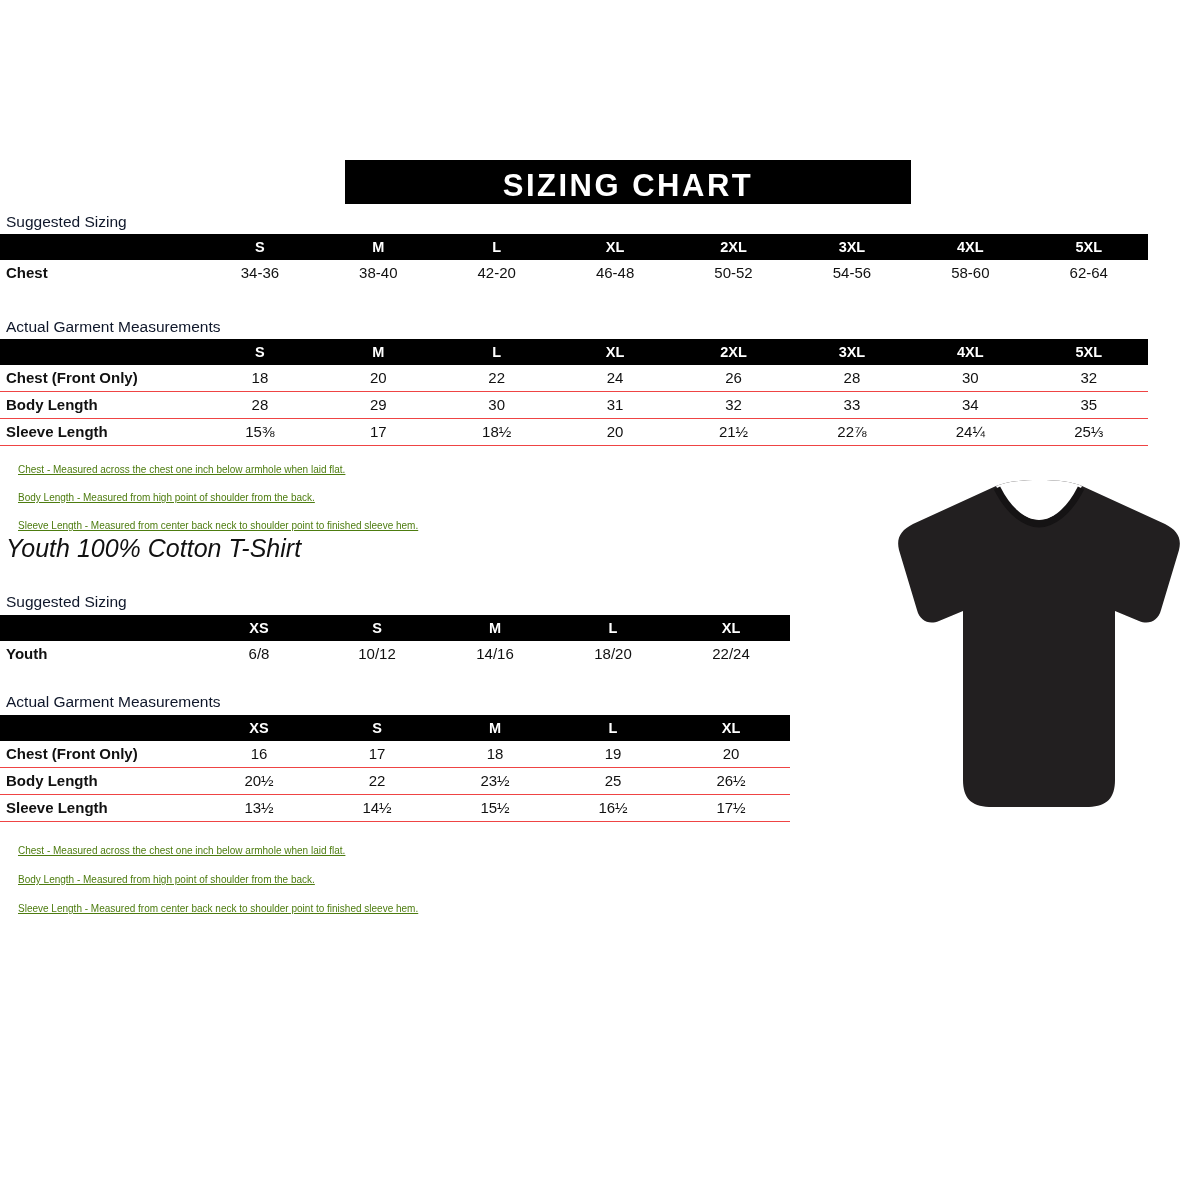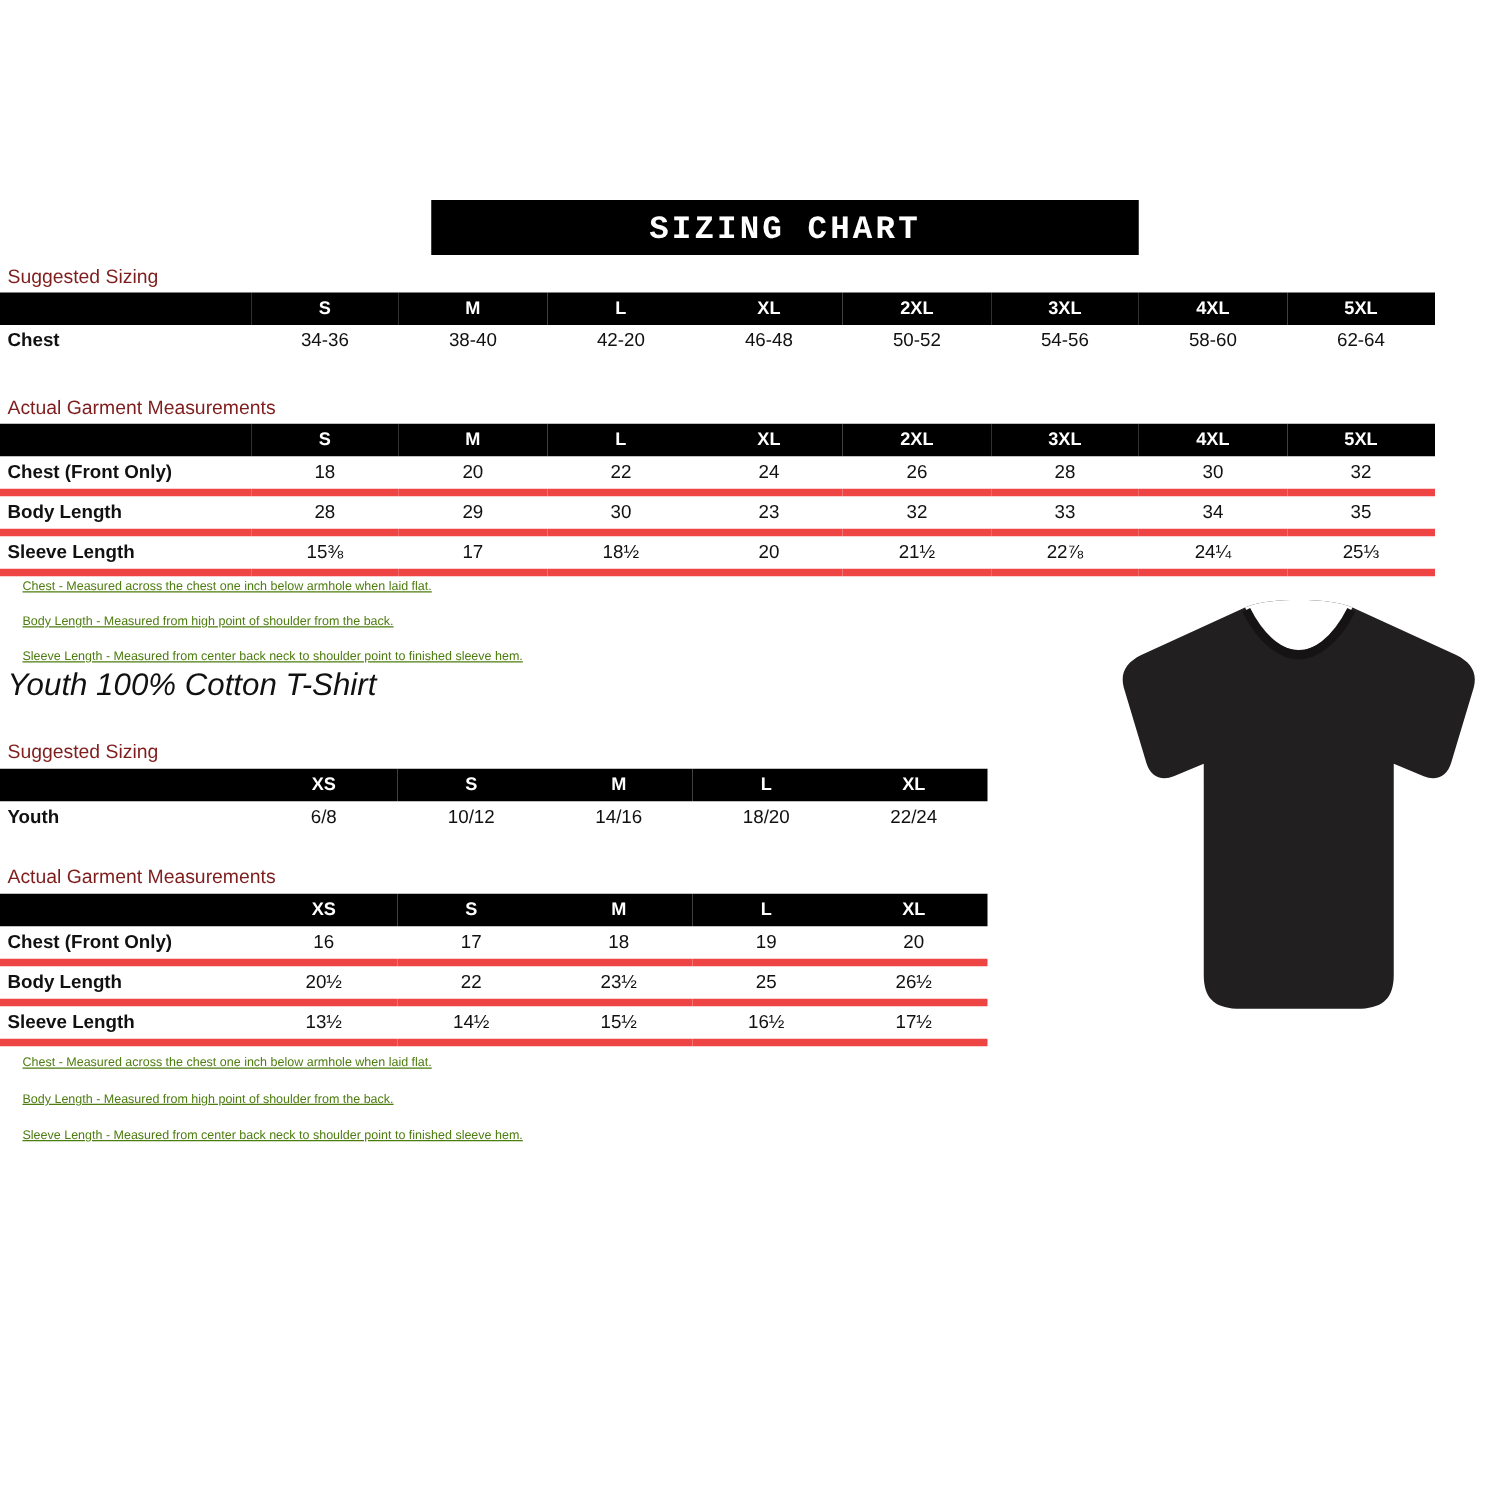--- a/index.html
+++ b/index.html
@@ -47,31 +47,31 @@
     width: 566px;
     height: 44px;
     background: #000000;
   }
   .sizing-chart-banner span {
     position: absolute;
     left: 0; right: 0;
     top: 8px;
     text-align: center;
     color: #ffffff;
-    font-size: 26px;
+    font-size: 31px;
     font-weight: bold;
     letter-spacing: 2.5px;
-    font-family: Liberation Mono, monospace;
+    font-family: Liberation Sans, sans-serif;
   }
 
   
   .caption {
     position: absolute;
     font-size: 15.5px;
-    color: #7f1d1d;
+    color: #0f172a;
     white-space: nowrap;
   }
 
   
   table.sz {
     position: absolute;
     border-collapse: collapse;
     table-layout: fixed;
     font-size: 15px;
   }
@@ -94,21 +94,21 @@
     background: #000000;
     text-align: left;
   }
   table.sz tbody td.lbl {
     text-align: left;
     padding-left: 6px;
     font-weight: bold;
     font-size: 15px;
   }
   table.sz tbody tr.ruled td {
-    border-bottom: 6px solid #ef4444;
+    border-bottom: 1px solid #ef4444;
   }
 
   
   .note {
     position: absolute;
     font-size: 10px;
     color: #4d7c0f;
     white-space: nowrap;
     text-decoration: underline;
   }
@@ -220,21 +220,21 @@
         <td>26</td>
         <td>28</td>
         <td>30</td>
         <td>32</td>
       </tr>
       <tr class="ruled">
         <td class="lbl">Body Length</td>
         <td>28</td>
         <td>29</td>
         <td>30</td>
-        <td>23</td>
+        <td>31</td>
         <td>32</td>
         <td>33</td>
         <td>34</td>
         <td>35</td>
       </tr>
       <tr class="ruled">
         <td class="lbl">Sleeve Length</td>
         <td>15⅜</td>
         <td>17</td>
         <td>18½</td>

